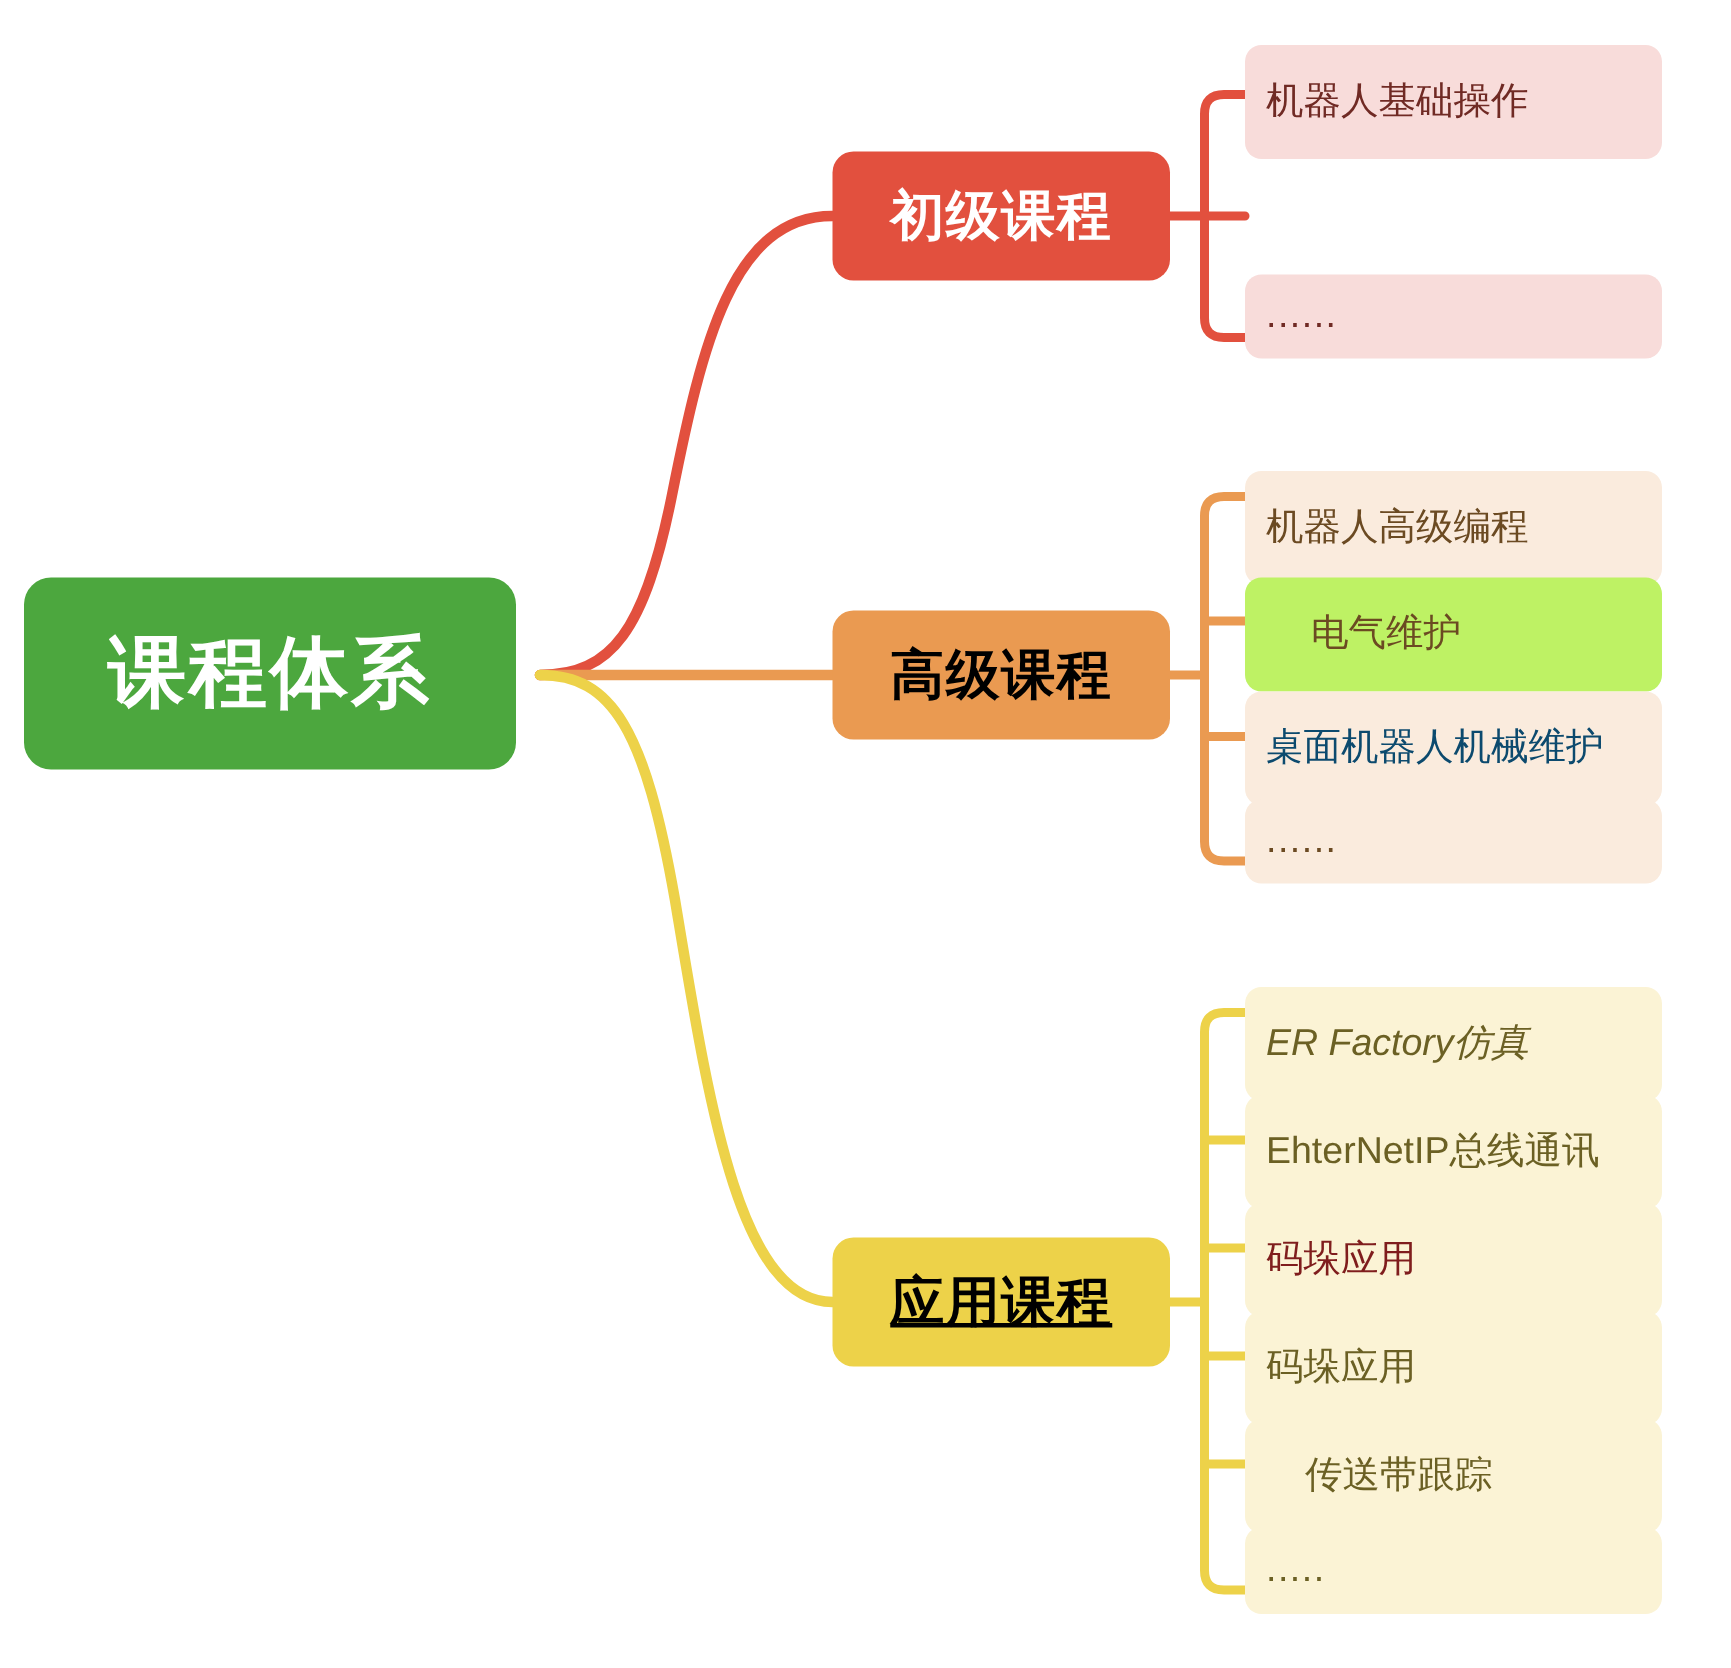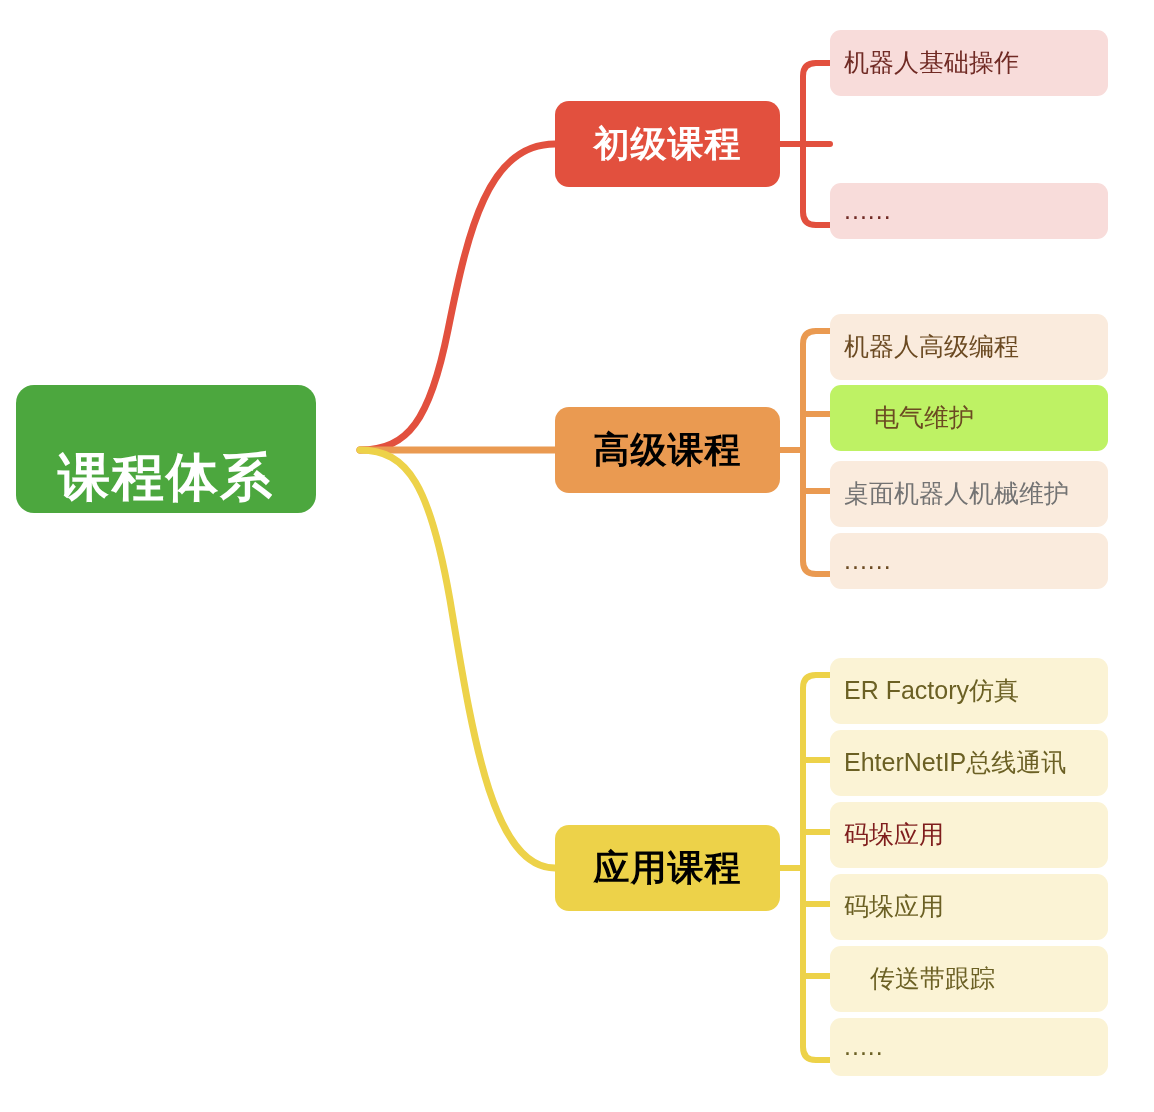--- a/index.html
+++ b/index.html
@@ -31,25 +31,24 @@
     box-sizing: border-box;
     display: flex;
     align-items: center;
     border-radius: 12px;
   }
 
   
   .node-root {
     left: 16px;
     top: 385px;
-    width: 300px;
+    width: 328px;
     height: 128px;
     border-radius: 18px;
     justify-content: center;
-    align-items: flex-end;
   }
   .node-root .node-label {
     font-size: 52px;
     font-weight: bold;
     letter-spacing: 2px;
     color: #ffffff;
   }
 
   
   .node-branch {
@@ -62,21 +61,21 @@
   .node-branch .node-label {
     font-size: 36px;
     font-weight: bold;
     letter-spacing: 1px;
   }
 
   
   .node-leaf {
     left: 830px;
     width: 278px;
-    height: 66px;
+    height: 76px;
     border-radius: 11px;
     padding-left: 14px;
   }
   .node-leaf .node-label {
     font-size: 25px;
     font-weight: normal;
     line-height: 1.1;
     white-space: nowrap;
   }
   .node-leaf.ellipsis .node-label {
@@ -135,32 +134,32 @@
     <span class="node-label" style="color:#000000;">高级课程</span>
   </div>
 
   <div class="node node-leaf" style="top:314px; background:#FAEBDD;">
     <span class="node-label" style="color:#6B4A22;">机器人高级编程</span>
   </div>
   <div class="node node-leaf" style="top:385px; background:#bef264;padding-left:44px;">
     <span class="node-label" style="color:#6B4A22;">电气维护</span>
   </div>
   <div class="node node-leaf" style="top:461px; background:#FAEBDD;">
-    <span class="node-label" style="color:#737373;">桌面机器人机械维护</span>
+    <span class="node-label" style="color:#0c4a6e;">桌面机器人机械维护</span>
   </div>
   <div class="node node-leaf ellipsis" style="top:533px; height:56px; background:#FAEBDD;">
     <span class="node-label" style="color:#6B4A22;">......</span>
   </div>
 
-  <div class="node node-branch" style="top:825px; background:#EDD249;">
+  <div class="node node-branch" style="top:825px; background:#EDD249;text-decoration:underline;">
     <span class="node-label" style="color:#000000;">应用课程</span>
   </div>
 
   <div class="node node-leaf" style="top:658px; background:#FBF3D5;">
-    <span class="node-label" style="color:#6B6024;">ER Factory仿真</span>
+    <span class="node-label" style="color:#6B6024;font-style:italic;">ER Factory仿真</span>
   </div>
   <div class="node node-leaf" style="top:730px; background:#FBF3D5;">
     <span class="node-label" style="color:#6B6024;">EhterNetIP总线通讯</span>
   </div>
   <div class="node node-leaf" style="top:802px; background:#FBF3D5;">
     <span class="node-label" style="color:#7f1d1d;">码垛应用</span>
   </div>
   <div class="node node-leaf" style="top:874px; background:#FBF3D5;">
     <span class="node-label" style="color:#6B6024;">码垛应用</span>
   </div>

